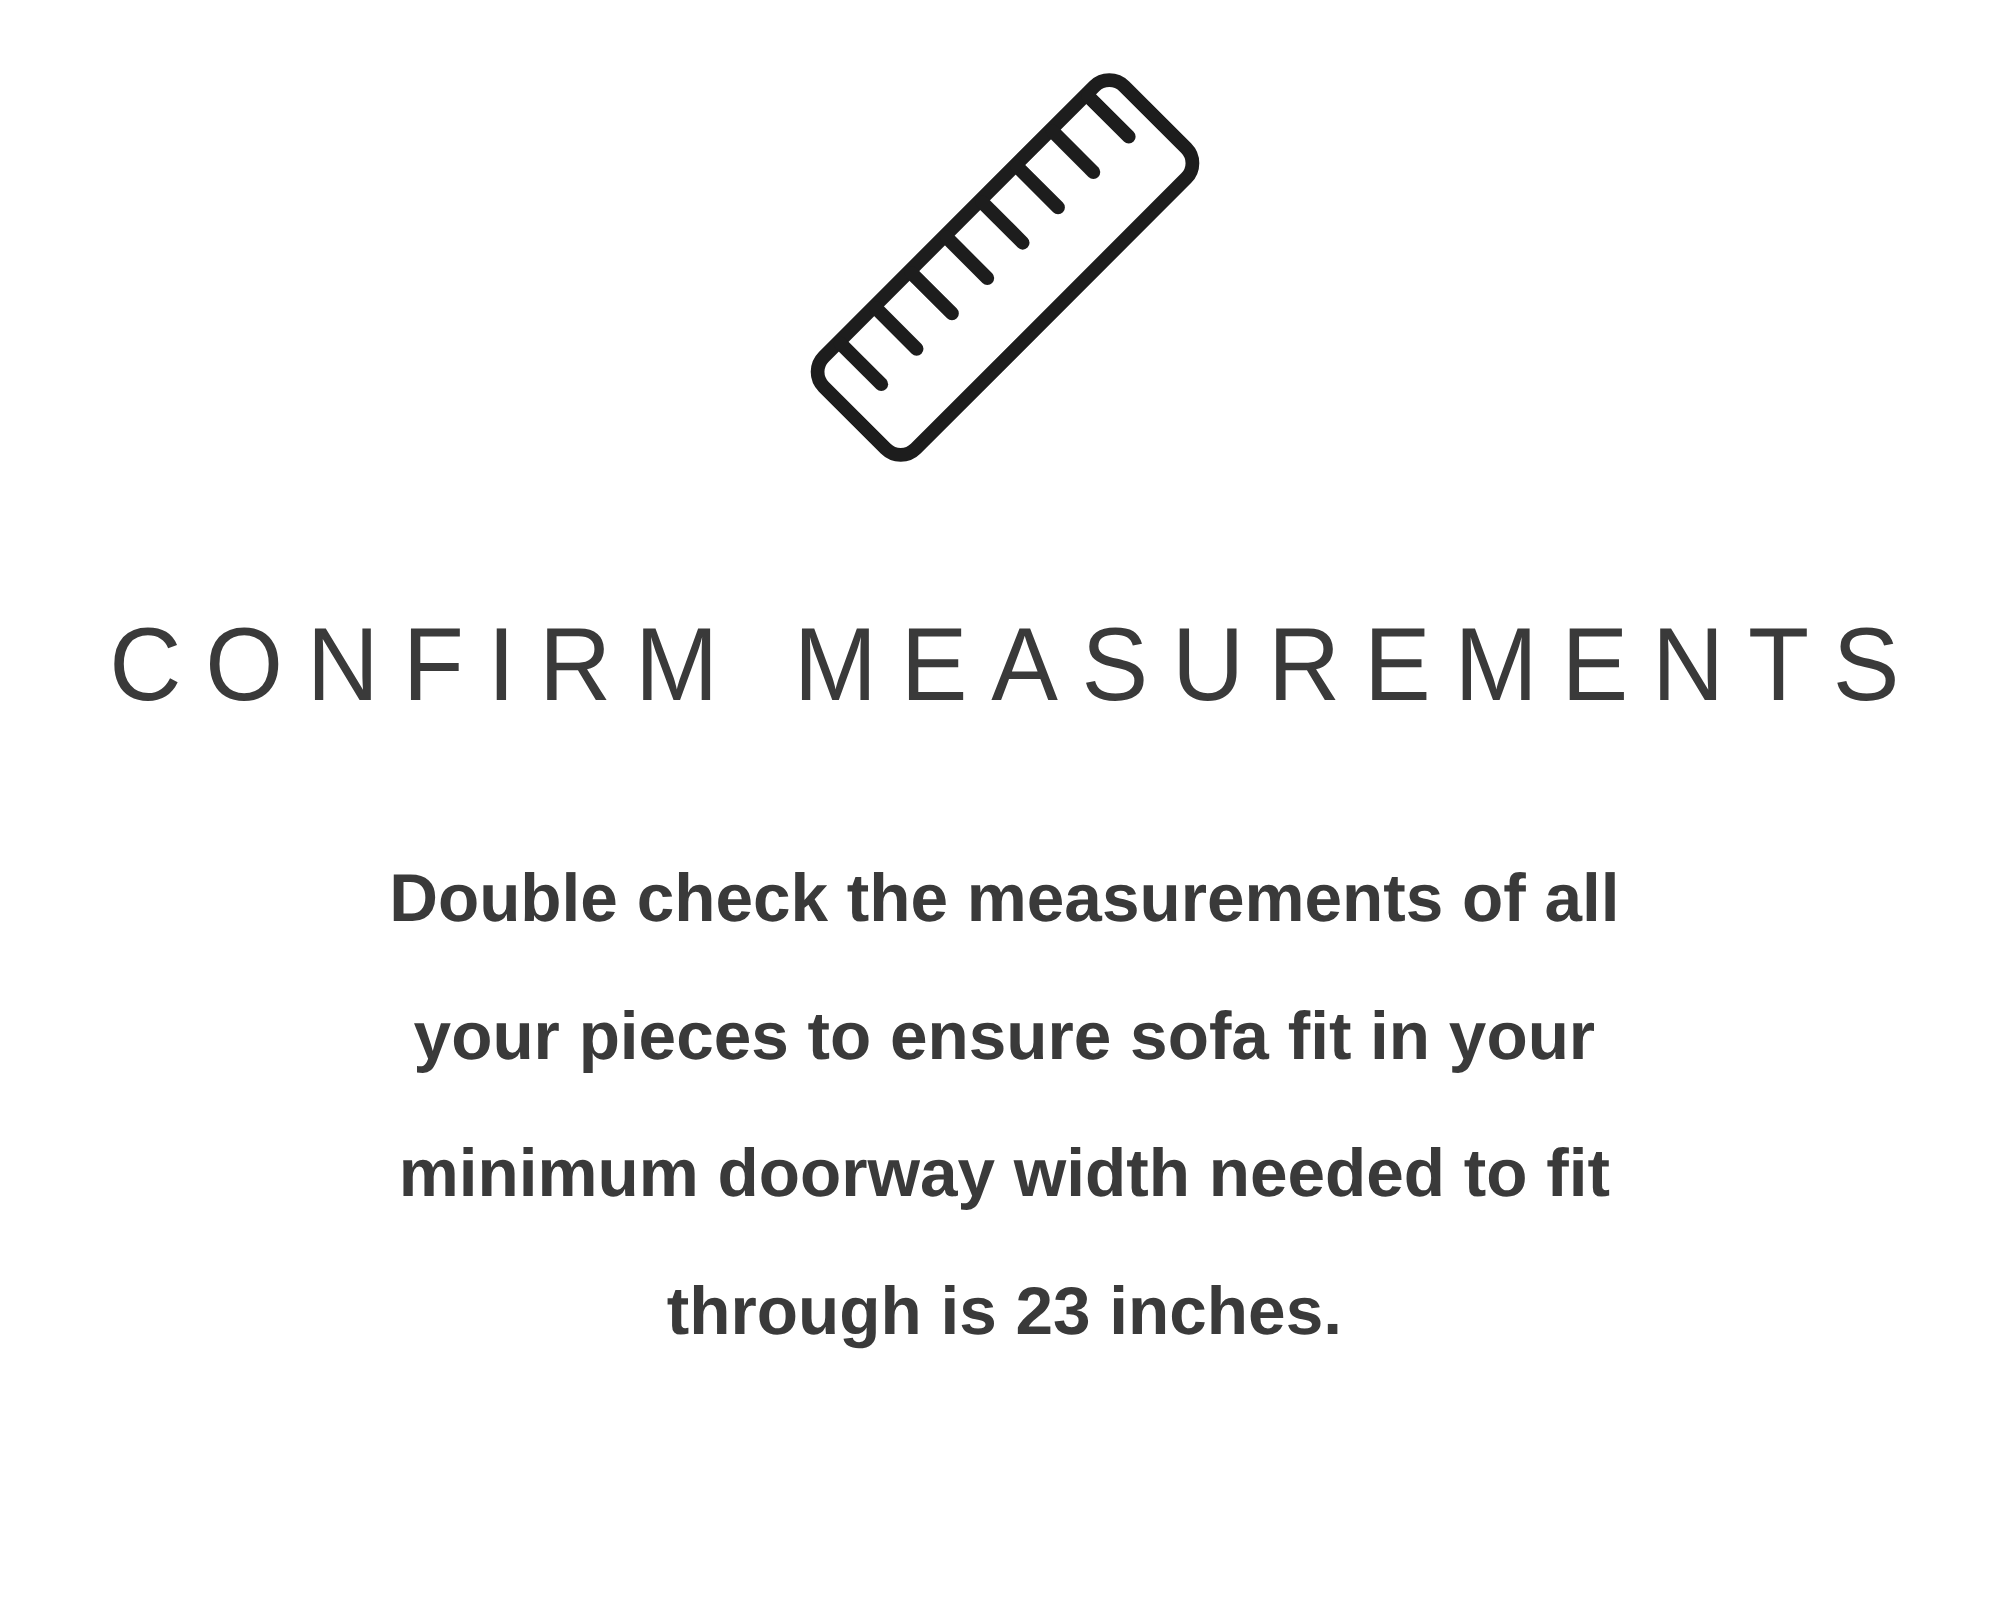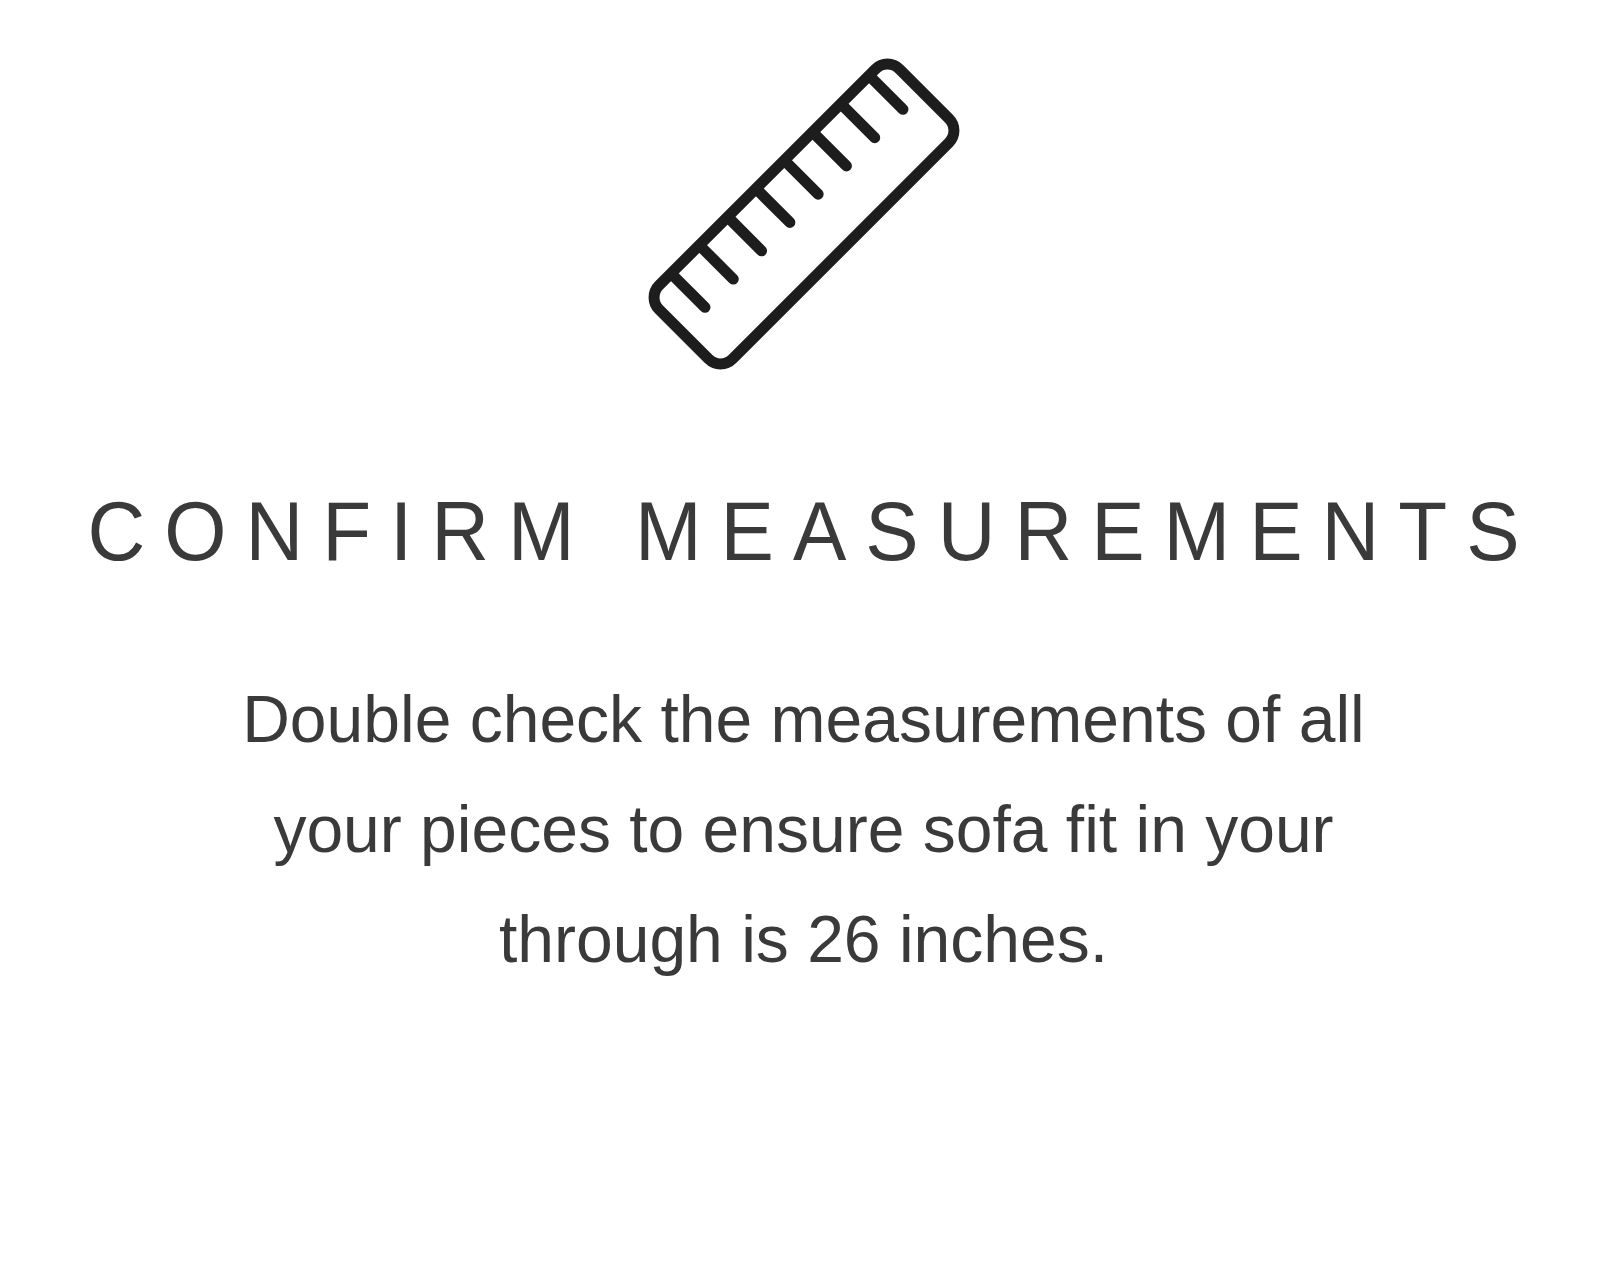--- a/index.html
+++ b/index.html
@@ -36,22 +36,22 @@
     letter-spacing: 19px;
     text-indent: 19px; 
     color: #3a3a3a;
     line-height: 1;
     white-space: nowrap;
     text-align: center;
     transform: scaleY(1.04);
   }
   .section-description {
     margin: 92px 0 0 0;
-    font-size: 66px;
-    font-weight: 400;
+    font-size: 54px;
+    font-weight: 700;
     color: #3a3a3a;
     line-height: 110px;
     text-align: center;
     width: 1500px;
   }
   .section-description .line {
     display: block;
     white-space: nowrap;
   }
 </style>
@@ -76,16 +76,17 @@
         </g>
       </g>
     </svg>
   </div>
 
   <h1 class="section-title">CONFIRM MEASUREMENTS</h1>
 
   <p class="section-description">
     <span class="line">Double check the measurements of all</span>
     <span class="line">your pieces to ensure sofa fit in your</span>
-    <span class="line">through is 26 inches.</span>
+    <span class="line">minimum doorway width needed to fit</span>
+    <span class="line">through is 23 inches.</span>
   </p>
 
 </div>
 
 </body></html>

